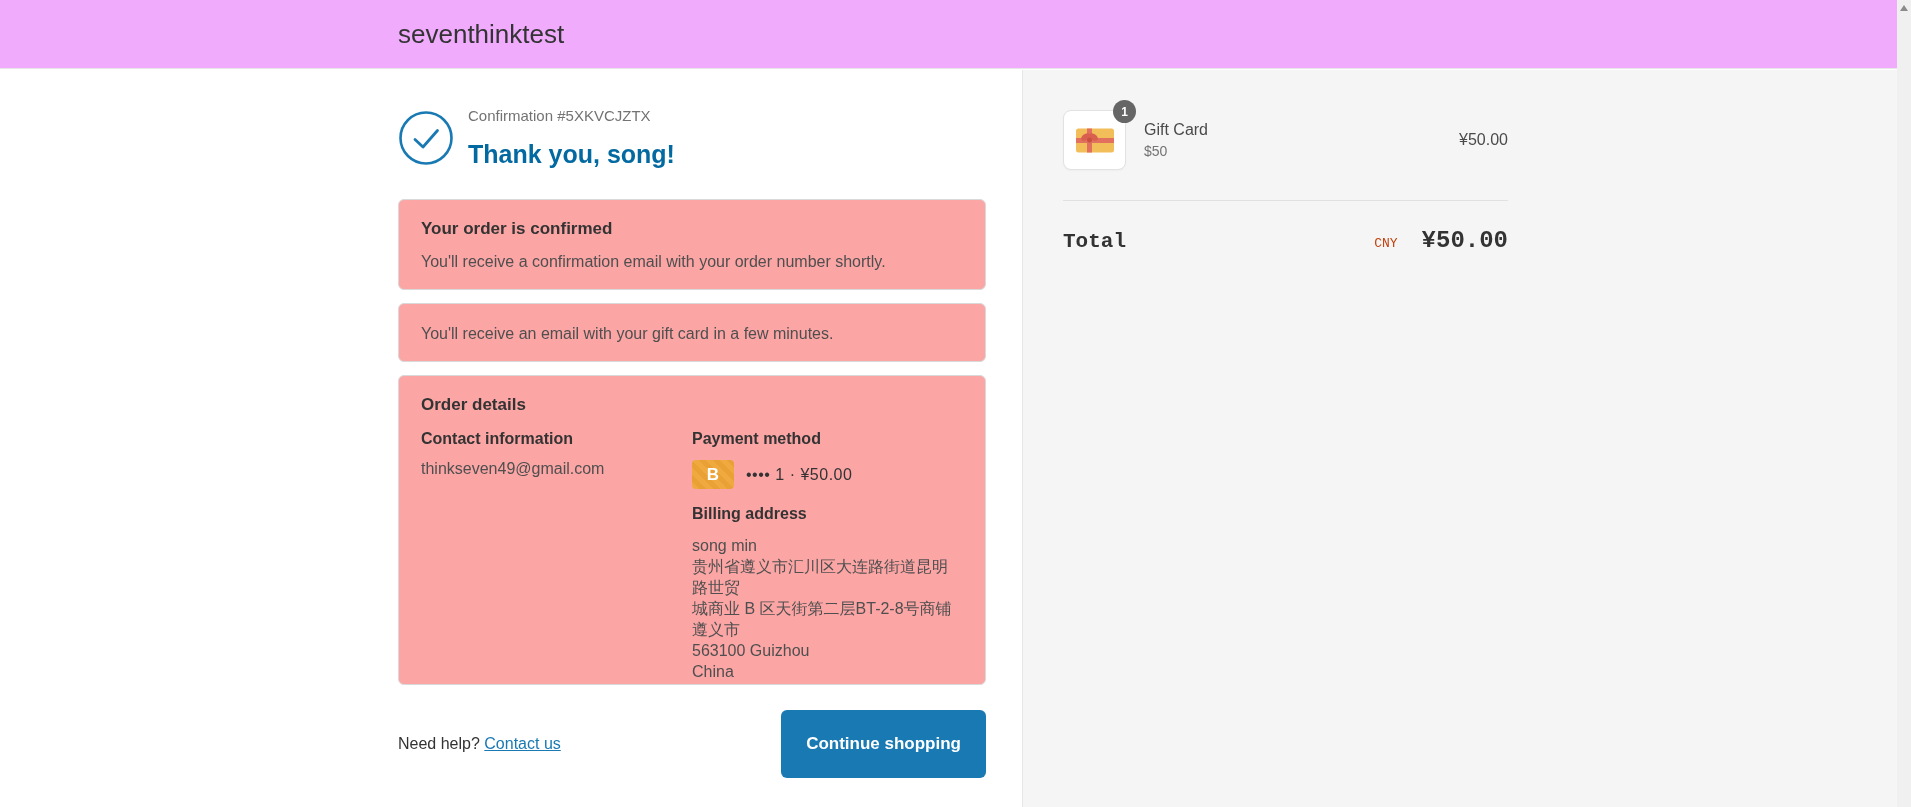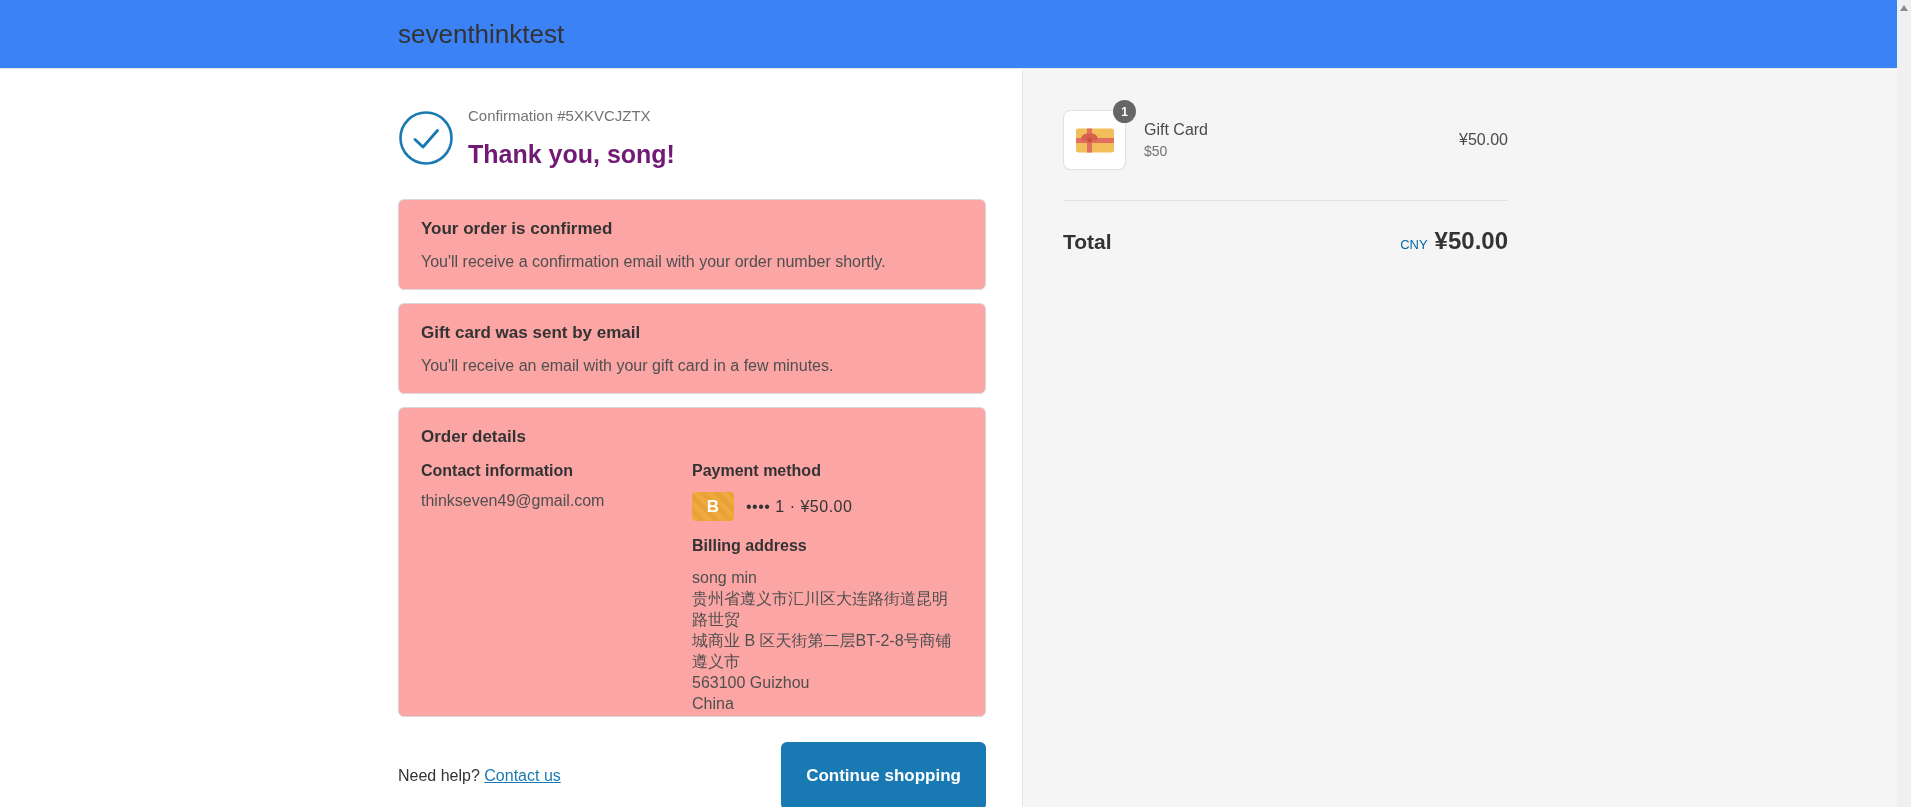--- a/index.html
+++ b/index.html
@@ -9,21 +9,21 @@
     background: #ffffff;
     font-family: "Liberation Sans", sans-serif;
     color: #333333;
     overflow: hidden;
     position: relative;
   }
 
   
   .header {
     position: absolute; top: 0; left: 0; right: 14px; height: 69px;
-    background: #3b82f6;
+    background: #f0abfc;
     border-bottom: 1px solid #e6e6e6;
     z-index: 2;
   }
   .store-name {
     position: absolute; left: 398px; top: 50%; transform: translateY(-50%);
     font-size: 26px; font-weight: 500; color: #333; text-decoration: none;
     cursor: pointer;
   }
 
   
@@ -33,21 +33,21 @@
   .sidebar {
     flex: 1; background: #f5f5f5; border-left: 1px solid #e6e6e6;
     padding: 40px 0 0 40px;
   }
 
   
   .banner { display: flex; align-items: center; margin-bottom: 30px; }
   .check-circle { width: 56px; height: 56px; flex: 0 0 56px; }
   .banner-text { margin-left: 14px; }
   .confirmation-number { font-size: 15px; color: #737373; margin-bottom: 16px; }
-  .thank-you { font-size: 25px; font-weight: 700; color: #701a75; }
+  .thank-you { font-size: 25px; font-weight: 700; color: #0369a1; }
 
   
   .box {
     width: 588px; border: 1px solid #d9d9d9; border-radius: 6px;
     padding: 19px 22px 17px 22px; margin-bottom: 13px; background: #fca5a5;
   }
   .box-title { font-size: 17px; font-weight: 700; color: #333; margin: 0 0 12px 0; }
   .box-body { font-size: 16px; color: #4f4f4f; margin: 0; line-height: 21px; }
 
   
@@ -99,25 +99,25 @@
     display: flex; align-items: center; justify-content: center;
   }
   .item-info { margin-left: 18px; flex: 1; }
   .item-name { font-size: 16px; color: #4a4a4a; }
   .item-variant { font-size: 14px; color: #737373; margin-top: 4px; }
   .item-price { font-size: 16px; color: #4a4a4a; }
 
   .total-row {
     width: 445px; margin-top: 30px; padding-top: 26px;
     border-top: 1px solid rgba(0,0,0,0.08);
-    display: flex; justify-content: space-between; align-items: baseline;
+    display: flex; justify-content: space-between; align-items: baseline; font-family: Liberation Mono, monospace;
   }
   .total-label { font-size: 21px; font-weight: 700; color: #333; }
   .total-right { display: flex; align-items: baseline; }
-  .total-currency { font-size: 13px; color: #0369a1; margin-right: 7px; }
+  .total-currency { font-size: 13px; color: #c2410c; margin-right: 24px; }
   .total-amount { font-size: 24px; font-weight: 700; color: #333; }
 
   
   .scrollbar {
     position: absolute; top: 0; right: 0; width: 14px; height: 807px;
     background: #f0f0f0; z-index: 5;
   }
   .scroll-arrow-up {
     width: 0; height: 0; margin: 5px auto 0 auto;
     border-left: 4px solid transparent; border-right: 4px solid transparent;
@@ -146,21 +146,20 @@
           <div class="thank-you">Thank you, song!</div>
         </div>
       </div>
 
       <div class="box">
         <p class="box-title">Your order is confirmed</p>
         <p class="box-body">You'll receive a confirmation email with your order number shortly.</p>
       </div>
 
       <div class="box">
-        <p class="box-title">Gift card was sent by email</p>
         <p class="box-body">You'll receive an email with your gift card in a few minutes.</p>
       </div>
 
       <div class="box order-box">
         <p class="box-title">Order details</p>
         <div class="columns">
           <div class="col">
             <p class="section-label">Contact information</p>
             <div class="value-text">thinkseven49@gmail.com</div>
           </div>

